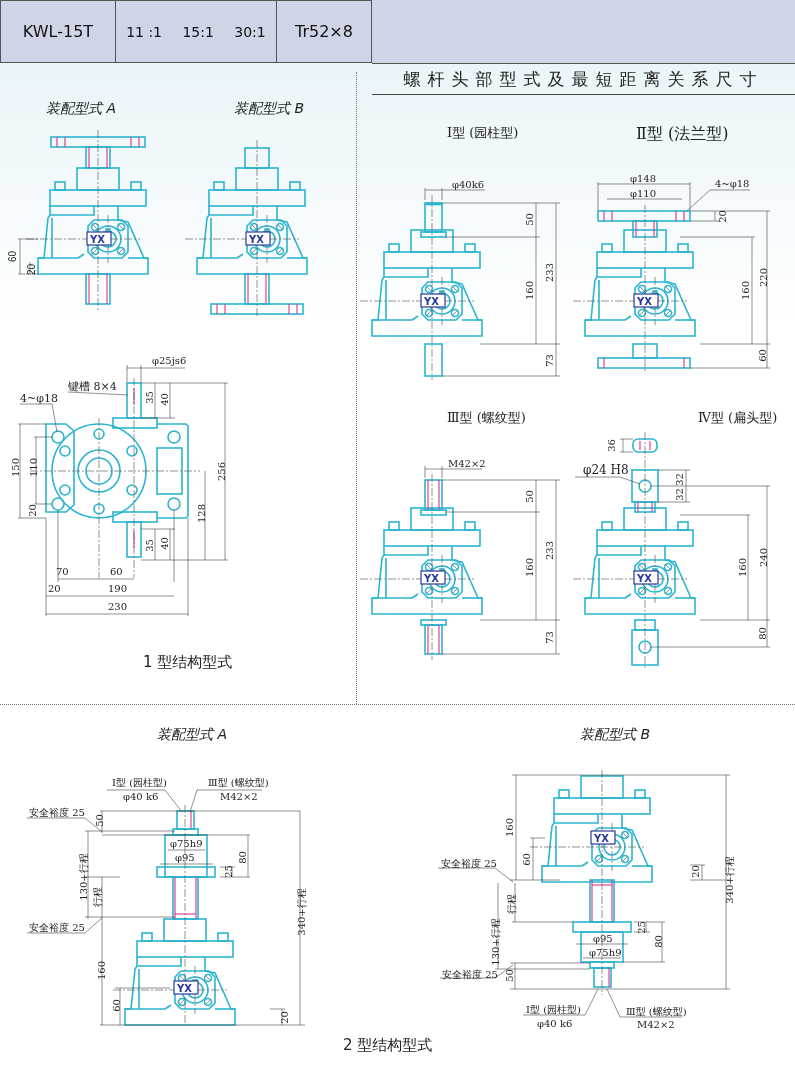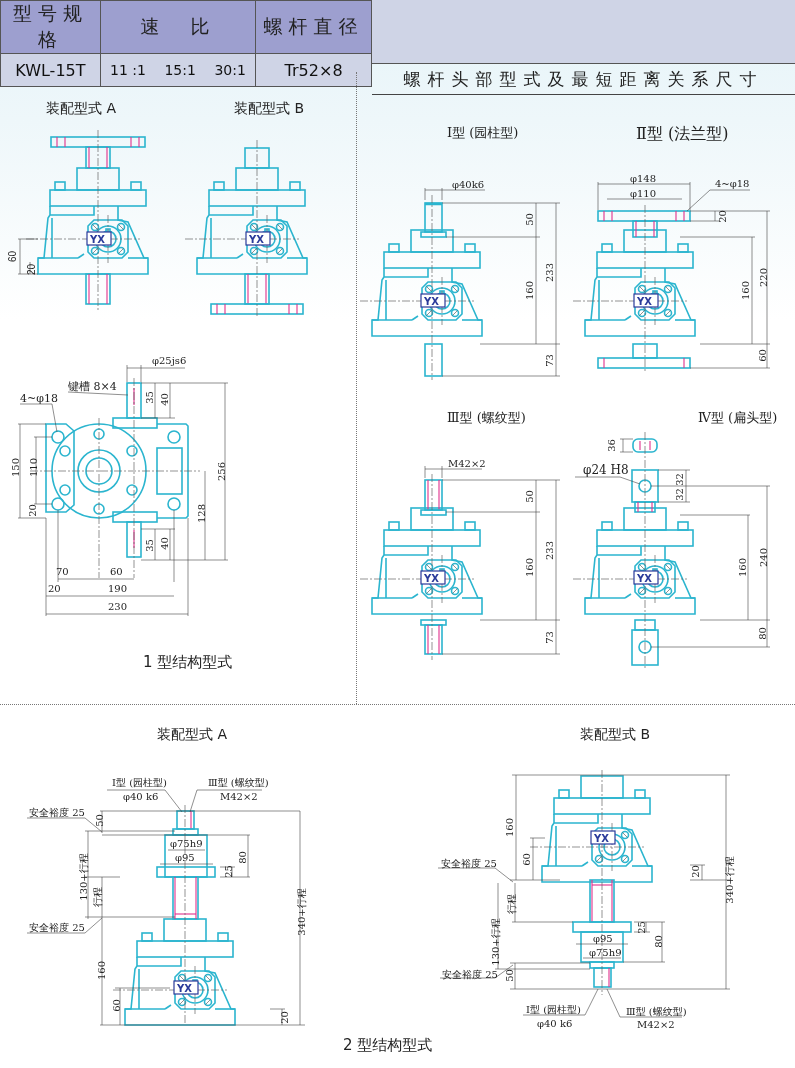--- a/index.html
+++ b/index.html
@@ -9,42 +9,37 @@
   .spec-table{position:absolute;left:0;top:0;width:372px;height:63px;border-collapse:collapse;}
   .spec-table td{border:1px solid #555;text-align:center;padding:0;}
   .spec-table .hdr td{background:#9d9fcf;height:29px;font-size:19px;color:#222;letter-spacing:6px;}
   .spec-table .val td{background:#cfd4e6;height:32px;font-size:16px;color:#111;}
   .ratios{display:flex;justify-content:space-around;font-size:14px;}
   .top-band{position:absolute;left:372px;top:0;width:423px;height:63px;background:#cfd4e6;border-bottom:1px solid #555;}
   .sec-title{position:absolute;left:372px;top:64px;width:423px;height:30px;border-bottom:1px solid #444;
              text-align:center;font-size:17px;letter-spacing:7px;line-height:30px;color:#222;}
   .divider-v{position:absolute;left:356px;top:72px;width:0;height:632px;border-left:1.5px dotted #777;}
   .divider-h{position:absolute;left:0;top:704px;width:795px;border-top:1.5px dotted #777;}
-  .lbl{position:absolute;font-size:14px;color:#222;white-space:nowrap;}
+  .lbl{position:absolute;font-size:14px;color:#222;white-space:nowrap;font-style:italic;}
   .lbl-s{position:absolute;font-size:12px;color:#222;white-space:nowrap;font-family:"DejaVu Serif",serif;}
   .caption{position:absolute;font-size:15px;color:#222;white-space:nowrap;}
   svg{position:absolute;overflow:visible;}
   .b{fill:none;stroke:#2bb5cf;stroke-width:1.6;}
   .p{fill:none;stroke:#e0308c;stroke-width:1.1;}
   .c{fill:none;stroke:#666;stroke-width:0.7;stroke-dasharray:8 2 2 2;}
   .d{fill:none;stroke:#444;stroke-width:0.6;}
   .t{font-family:"Liberation Sans",sans-serif;font-size:10px;fill:#222;}
   .yx rect{fill:#fff;stroke:#2a3a9a;stroke-width:1.2;}
   .yx text{font-family:"DejaVu Sans",sans-serif;font-size:10px;font-weight:bold;fill:#2a3a9a;}
 </style>
 </head>
 <body>
 
 <table class="spec-table">
   <tbody>
-      <tr class="hdr">
-    <td style="width:100px">型号规格</td>
-    <td style="width:156px">速　比</td>
-    <td style="width:116px">螺杆直径</td>
-  </tr>
   <tr class="val">
     <td>KWL-15T</td>
     <td>
           <div class="ratios">
       <span>11 :1</span>
       <span>15:1</span>
       <span>30:1</span>
     </div>
         </td>
     <td>Tr52×8</td>

